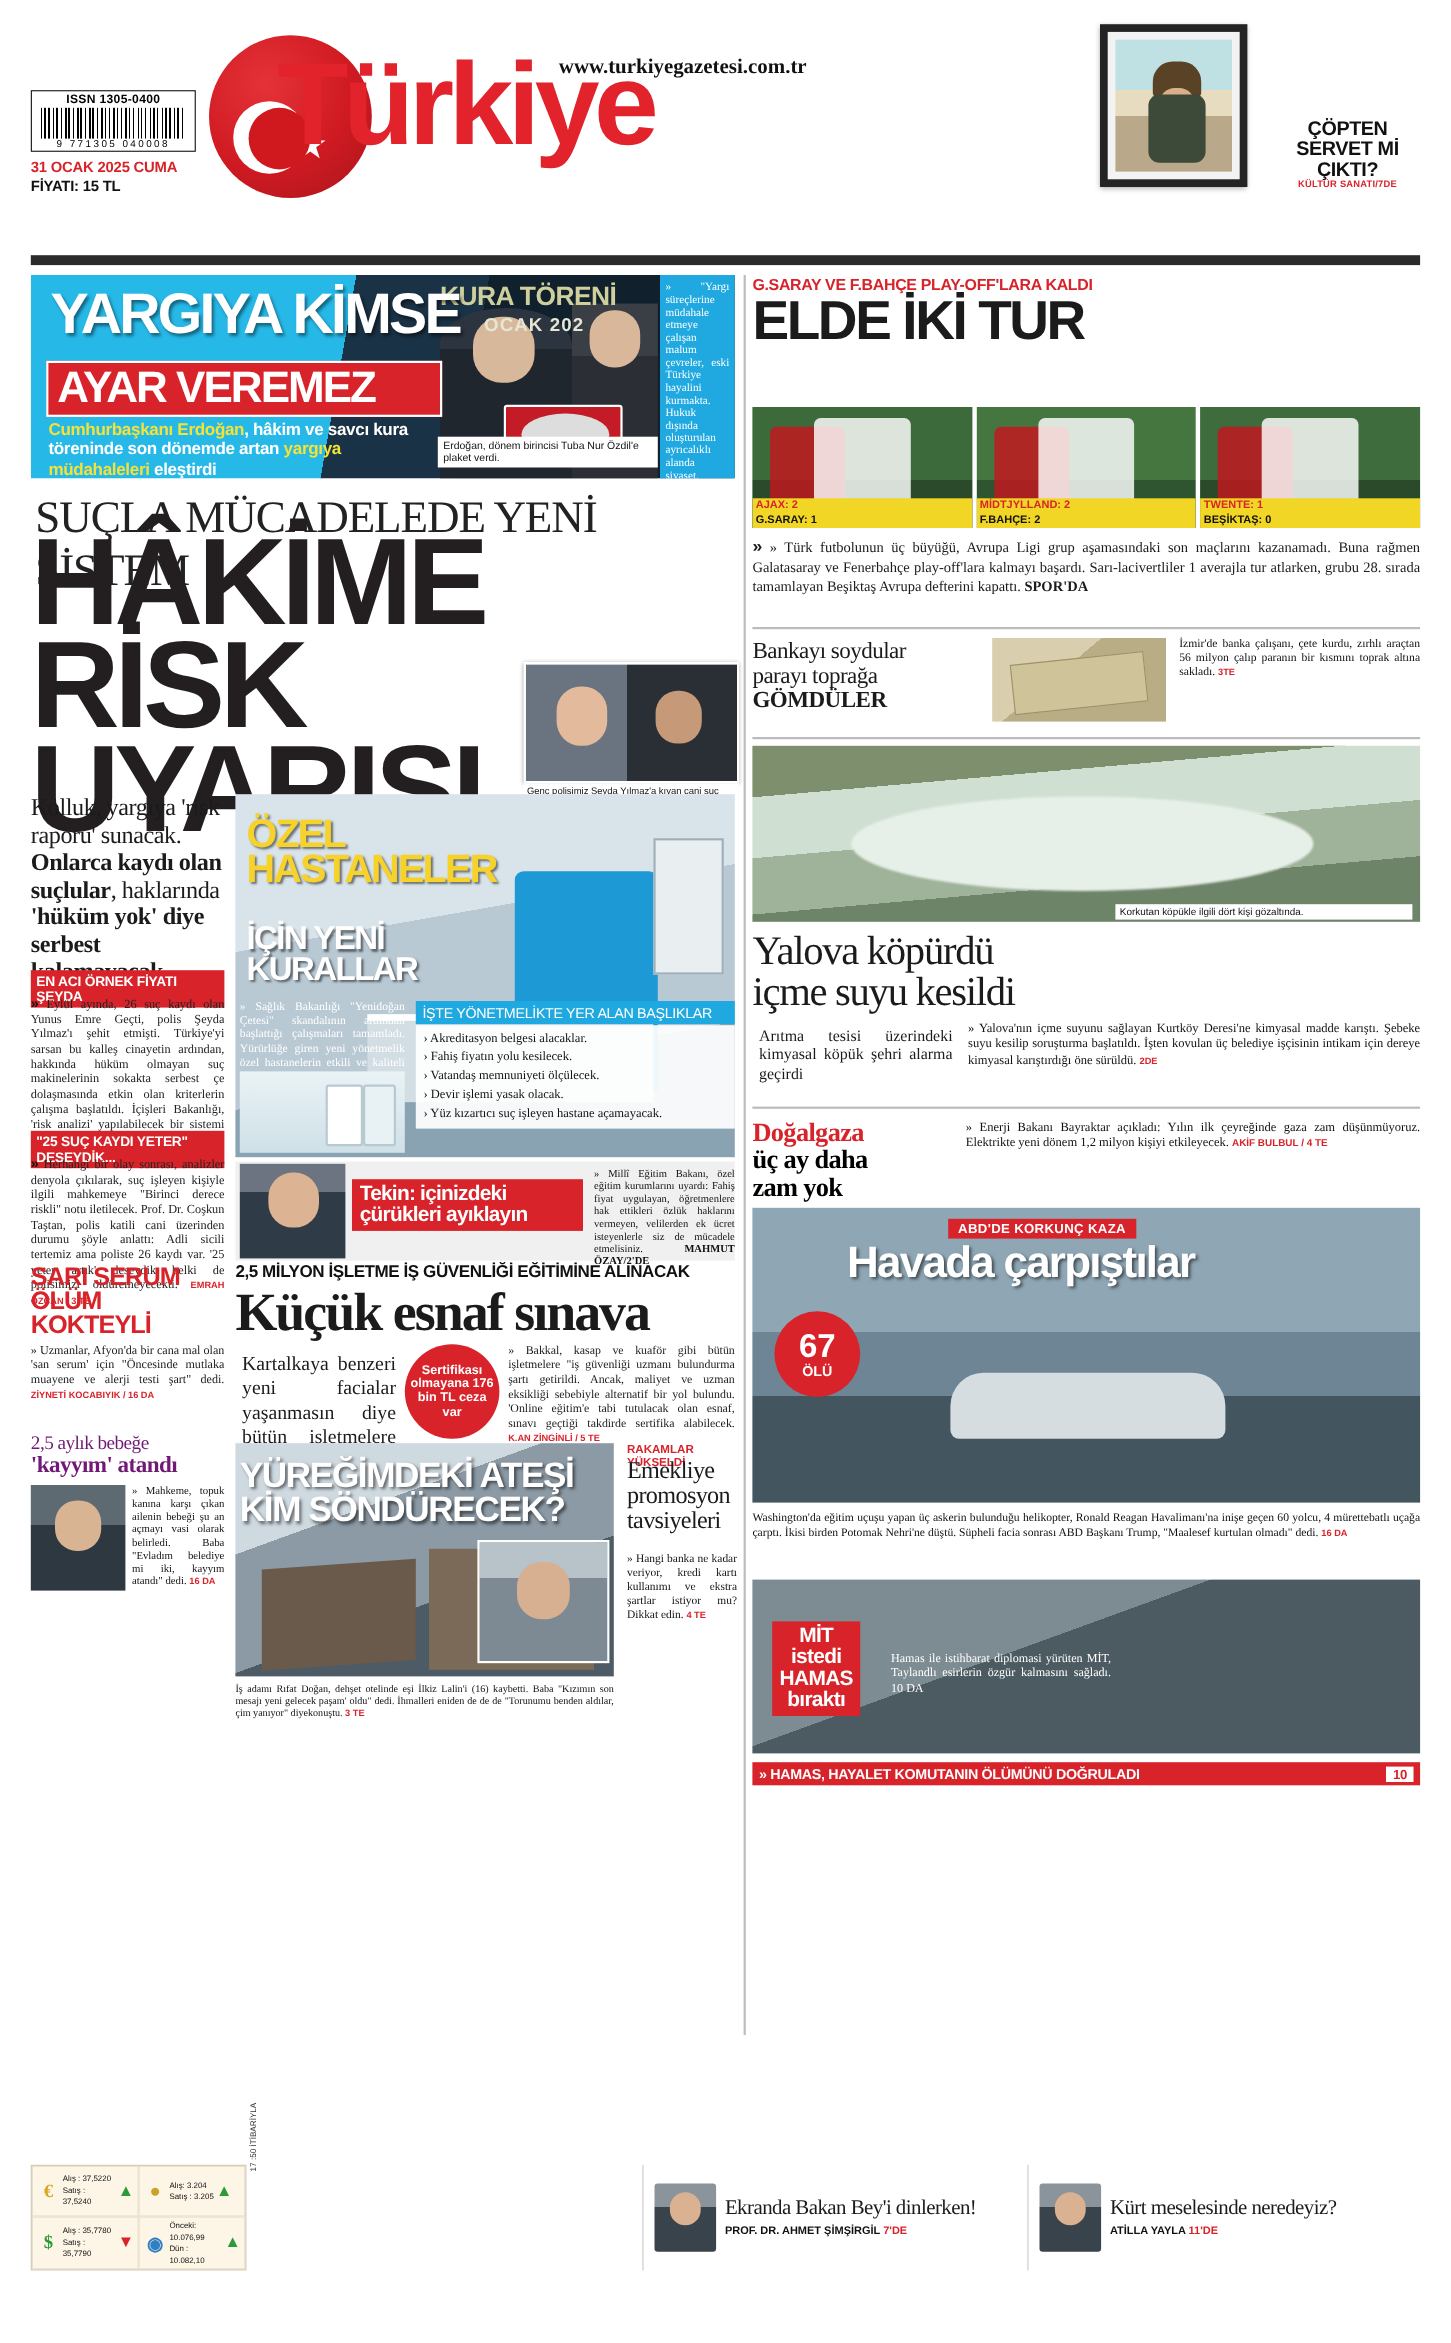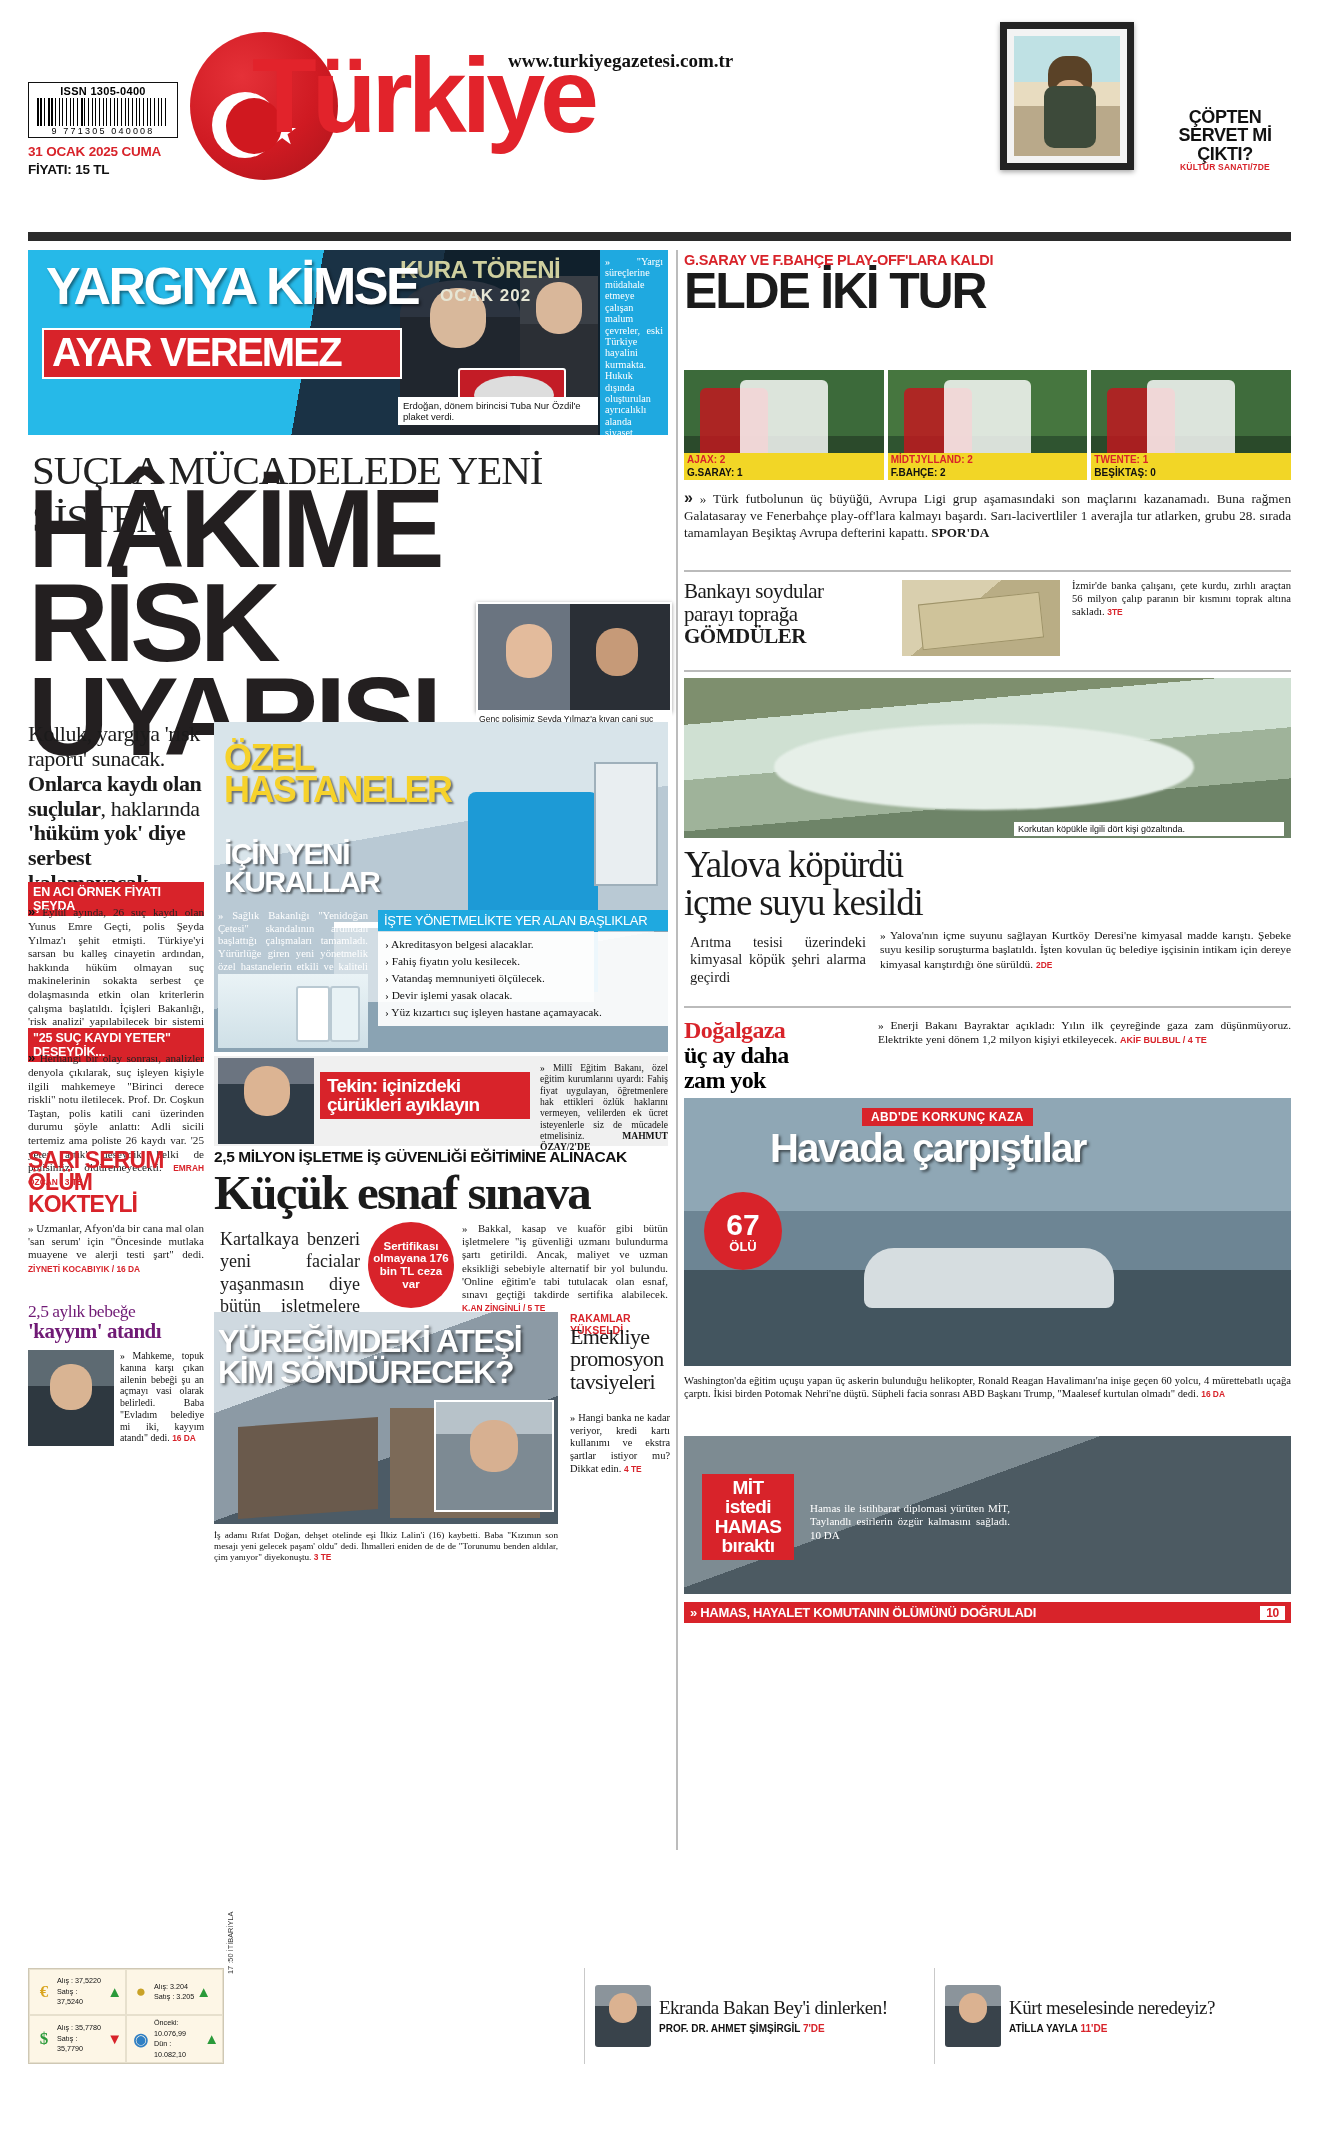--- a/index.html
+++ b/index.html
@@ -459,21 +459,21 @@
     position:absolute; left:0; top:1124px; width:607px;
     font-family:"Liberation Serif",serif; font-size:10.6px; line-height:1.24; color:#111; text-align:justify;
   }
 
   .mit-block {
     position:absolute; left:0; top:1186px; width:607px; height:158px;
     background:linear-gradient(160deg,#7d8b92 0 40%, #4c5a62 40% 100%);
     overflow:hidden;
   }
   .mit-badge {
-    position:absolute; left:18px; top:1224px; width:92px; background:#d8232a; color:#fff; text-align:center;
+    position:absolute; left:18px; top:1224px; width:80px; background:#d8232a; color:#fff; text-align:center;
     font-family:"Liberation Sans",sans-serif; font-weight:700; font-size:19px; line-height:1.02; padding:4px 2px;
     letter-spacing:-.6px;
   }
   .mit-txt {
     position:absolute; left:126px; top:1252px; width:200px;
     font-family:"Liberation Serif",serif; font-size:11px; line-height:1.22; color:#fff; text-align:justify;
   }
   .hamas-bar {
     position:absolute; left:0; top:1352px; width:607px; background:#d8232a; color:#fff; padding:3px 6px;
     font-family:"Liberation Sans",sans-serif; font-weight:700; font-size:13px; letter-spacing:-.3px;
@@ -551,20 +551,21 @@
       <div class="top-story">
         <div class="ts-photo">
           <div class="ts-person"></div>
           <div class="ts-person2"></div>
           <div class="ts-plaque"></div>
         </div>
         <div class="ts-kura">KURA TÖRENİ</div>
         <div class="ts-kura2">OCAK 202</div>
         <div class="ts-h1">YARGIYA KİMSE</div>
         <div class="ts-h2">AYAR VEREMEZ</div>
+        <div class="ts-sub"><span class="y">Cumhurbaşkanı Erdoğan</span><span>, hâkim ve savcı kura töreninde son dönemde artan </span><span class="y">yargıya müdahaleleri</span><span> eleştirdi</span></div>
         <div class="ts-caption">Erdoğan, dönem birincisi Tuba Nur Özdil'e plaket verdi.</div>
         <div class="ts-quote"><span>»  "Yargı süreçlerine müdahale etmeye çalışan malum çevreler, eski Türkiye hayalini kurmakta. Hukuk dışında oluşturulan ayrıcalıklı alanda siyaset, gazetecilik yapmak istiyorlar. Türk yargısı sadece Türk milleti adına karar verir. Türk milleti adına karar verenlere de kimse ayar çekemez."</span> </div>
       </div>
 
       <div class="kicker-sistem">SUÇLA MÜCADELEDE YENİ SİSTEM</div>
       <div class="mega">
         <div>HÂKİME RİSK</div>
         <div>UYARISI</div>
       </div>
 

